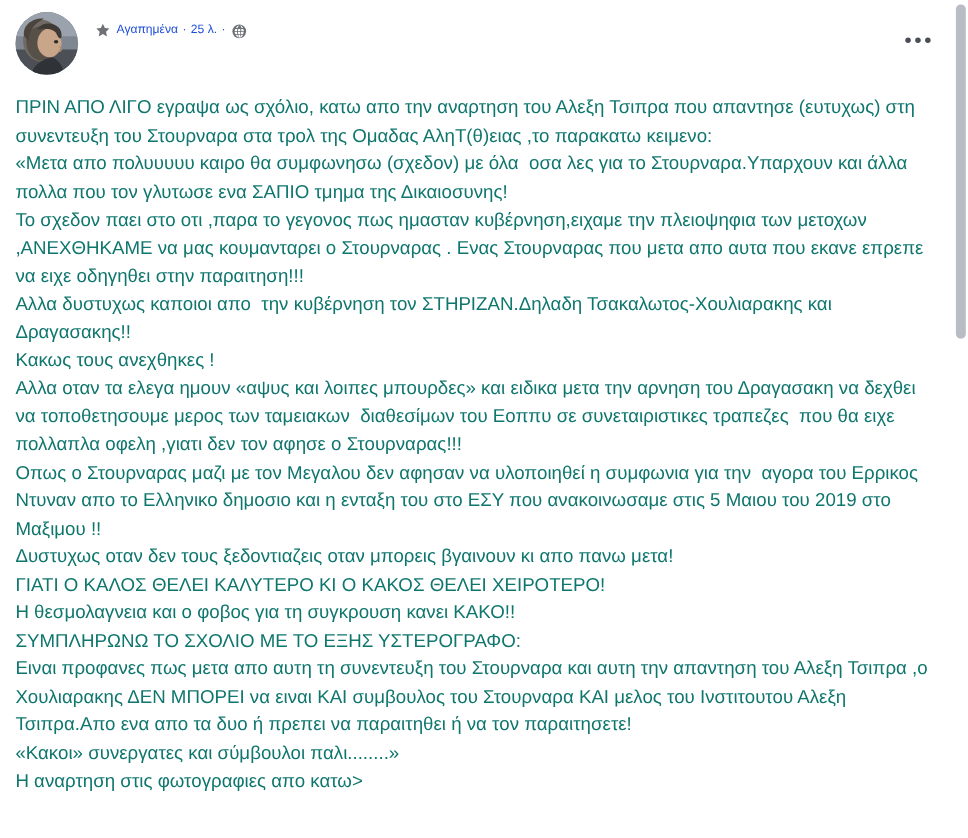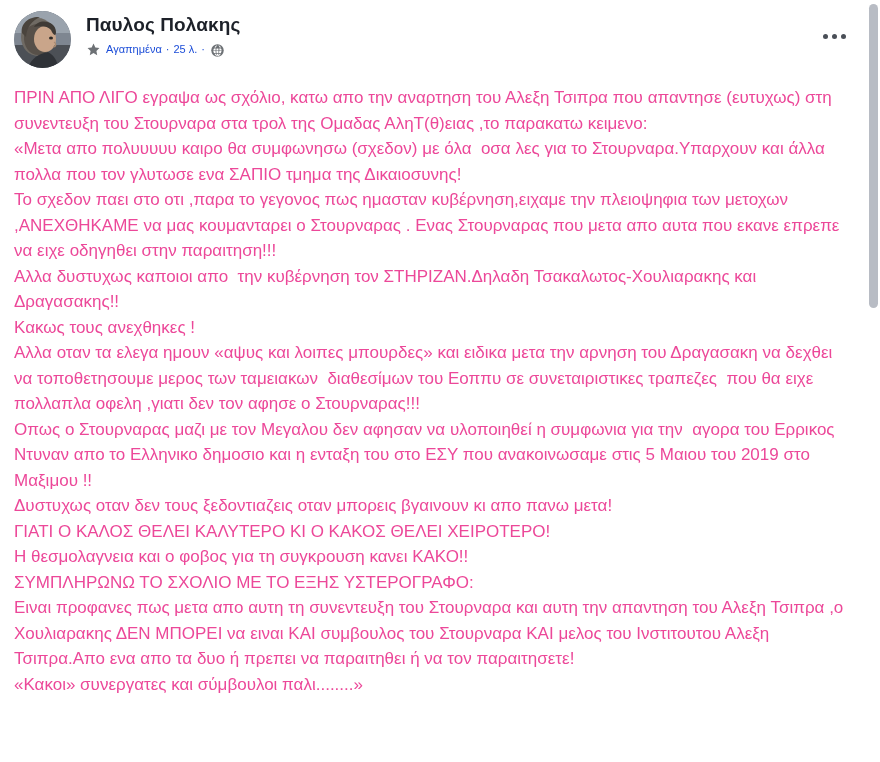--- a/index.html
+++ b/index.html
@@ -102,21 +102,21 @@
     border-radius: 50%;
     background: #4a4f57;
   }
 
   
   .post-body {
     padding: 17px 30px 0 14px;
     box-sizing: border-box;
     font-size: 17px;
     line-height: 25.5px;
-    color: #ec4899;
+    color: #0f766e;
   }
   .para {
     margin: 0;
     white-space: pre-wrap;
     word-wrap: break-word;
   }
   .para + .para { }
 
   
   .scrollbar-track {
@@ -161,21 +161,20 @@
           <path d="M20 16 C24 7, 42 9, 42 21 C42 26, 39 24, 37 19 C33 14, 25 15, 20 16 Z" fill="#3f3a35"></path>
           <path d="M8 22 C6 12, 16 5, 26 6 C18 10, 13 15, 12 26 Z" fill="#4a443d"></path>
           <ellipse cx="37" cy="27" rx="2" ry="1.6" fill="#2e2a27"></ellipse>
           <path d="M40 31 C43 33, 42 36, 39 36" fill="none" stroke="#a98a71" stroke-width="1.2"></path>
           <path d="M30 42 C22 44, 16 50, 14 57 L44 57 C44 49, 38 43, 34 41 Z" fill="#2f3237"></path>
         </g>
       </svg>
     </div>
 
     <div class="header-text">
-      <div class="author-name">Παυλος Πολακης</div>
       <div class="meta-row">
         <span class="star-icon">
           <svg viewBox="0 0 24 24" xmlns="http://www.w3.org/2000/svg">
             <path fill="#6d7175" d="M12 2.5l2.95 6.3 6.55.8-4.85 4.6 1.3 6.8L12 17.6 6.05 21l1.3-6.8L2.5 9.6l6.55-.8z"></path>
           </svg>
         </span>
         <span>Αγαπημένα</span>
         <span class="meta-sep">·</span>
         <span>25 λ.</span>
         <span class="meta-sep">·</span>
@@ -202,19 +201,20 @@
 Αλλα δυστυχως καποιοι απο  την κυβέρνηση τον ΣΤΗΡΙΖΑΝ.Δηλαδη Τσακαλωτος-Χουλιαρακης και Δραγασακης!!
 Κακως τους ανεχθηκες !
 Αλλα οταν τα ελεγα ημουν «αψυς και λοιπες μπουρδες» και ειδικα μετα την αρνηση του Δραγασακη να δεχθει να τοποθετησουμε μερος των ταμειακων  διαθεσίμων του Εοππυ σε συνεταιριστικες τραπεζες  που θα ειχε πολλαπλα οφελη ,γιατι δεν τον αφησε ο Στουρναρας!!!
 Οπως ο Στουρναρας μαζι με τον Μεγαλου δεν αφησαν να υλοποιηθεί η συμφωνια για την  αγορα του Ερρικος Ντυναν απο το Ελληνικο δημοσιο και η ενταξη του στο ΕΣΥ που ανακοινωσαμε στις 5 Μαιου του 2019 στο Μαξιμου !!
 Δυστυχως οταν δεν τους ξεδοντιαζεις οταν μπορεις βγαινουν κι απο πανω μετα!
 ΓΙΑΤΙ Ο ΚΑΛΟΣ ΘΕΛΕΙ ΚΑΛΥΤΕΡΟ ΚΙ Ο ΚΑΚΟΣ ΘΕΛΕΙ ΧΕΙΡΟΤΕΡΟ!
 Η θεσμολαγνεια και ο φοβος για τη συγκρουση κανει ΚΑΚΟ!!
 ΣΥΜΠΛΗΡΩΝΩ ΤΟ ΣΧΟΛΙΟ ΜΕ ΤΟ ΕΞΗΣ ΥΣΤΕΡΟΓΡΑΦΟ:
 Ειναι προφανες πως μετα απο αυτη τη συνεντευξη του Στουρναρα και αυτη την απαντηση του Αλεξη Τσιπρα ,ο Χουλιαρακης ΔΕΝ ΜΠΟΡΕΙ να ειναι ΚΑΙ συμβουλος του Στουρναρα ΚΑΙ μελος του Ινστιτουτου Αλεξη Τσιπρα.Απο ενα απο τα δυο ή πρεπει να παραιτηθει ή να τον παραιτησετε!
 «Κακοι» συνεργατες και σύμβουλοι παλι........»</p>
+    <p class="para">Η αναρτηση στις φωτογραφιες απο κατω&gt;</p>
   </div>
 
   <div class="scrollbar-track">
     <div class="scrollbar-thumb"></div>
   </div>
 
 </div>
 
 </body></html>

